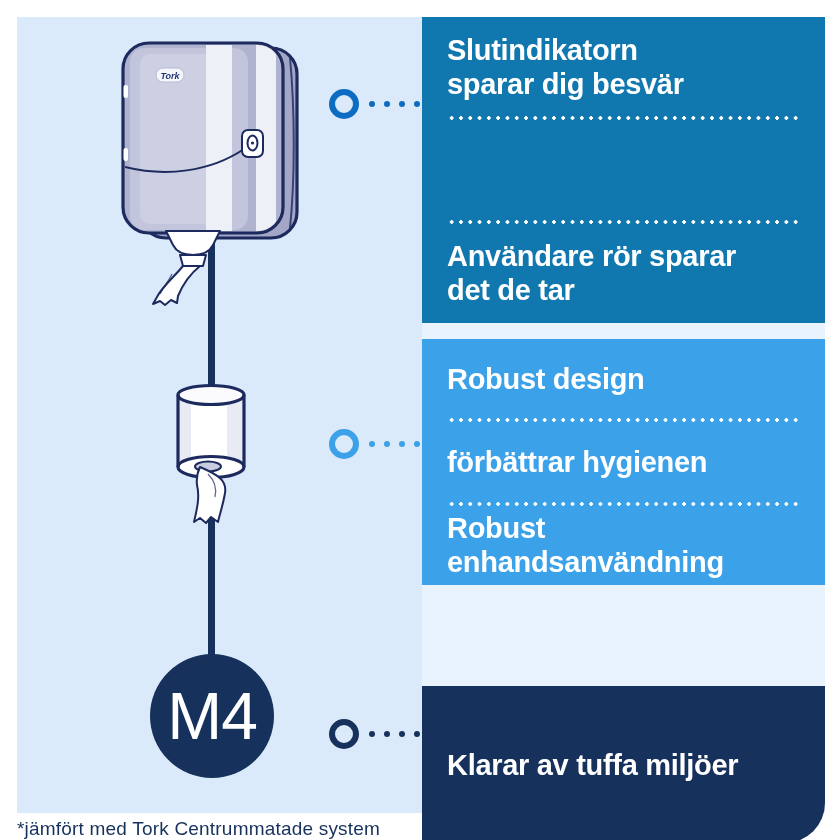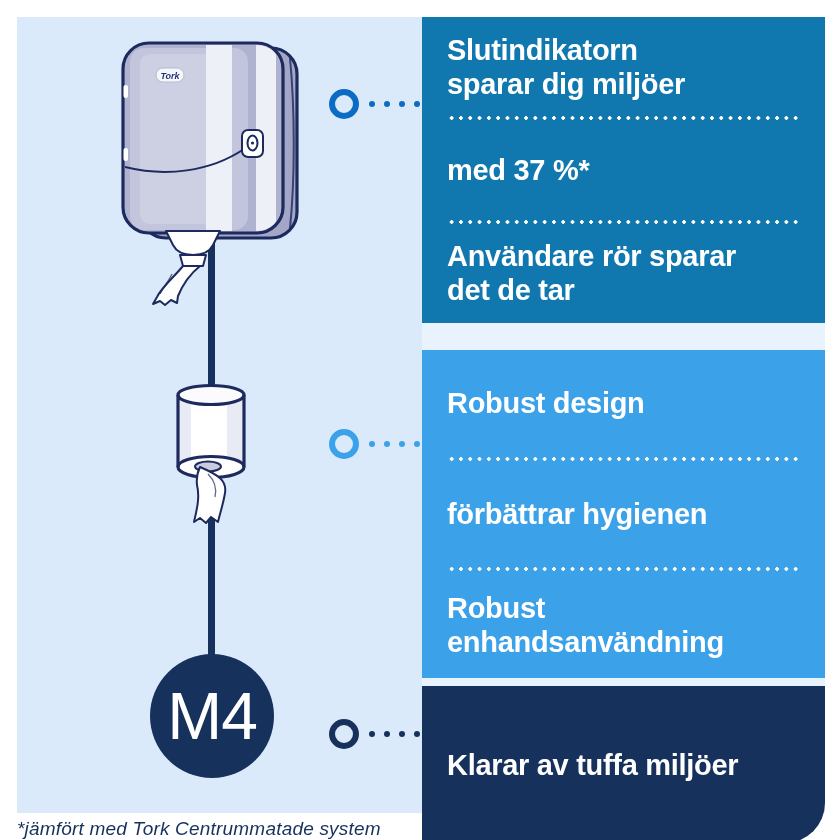--- a/index.html
+++ b/index.html
@@ -6,39 +6,39 @@
     --canvas-bg:#dbeafa; --backdrop-bg:#e9f3fd; --panel-steel-blue:#1178af;
     --panel-sky-blue:#3ba1e9; --navy:#17315d; --ring-blue:#0b6cc2; --white:#ffffff;
   }
   html,body{margin:0;padding:0;}
   body{background:#ffffff;font-family:"Liberation Sans","DejaVu Sans",sans-serif;}
   .page{position:relative;width:840px;height:840px;background:#ffffff;overflow:hidden;}
   .canvas-bg{position:absolute;left:17px;top:17px;width:808px;height:796px;background:var(--canvas-bg);}
   .backdrop{position:absolute;left:422px;top:17px;width:403px;height:796px;background:var(--backdrop-bg);}
   .panel{position:absolute;left:422px;width:403px;display:flex;flex-direction:column;color:var(--white);}
   .panel-1{top:17px;height:306px;background:var(--panel-steel-blue);}
-  .panel-2{top:350px;height:328px;background:var(--panel-sky-blue);}
+  .panel-2{top:339px;height:246px;background:var(--panel-sky-blue);}
   .panel-3{top:686px;height:157px;background:var(--navy);border-radius:0 0 40px 0;}
   .item{flex:1;display:flex;align-items:center;padding-left:25px;padding-right:4px;}
   .line{font-size:29px;font-weight:bold;line-height:34px;letter-spacing:-0.3px;white-space:nowrap;}
   .divider{height:4px;margin:0 24px 0 25px;flex:0 0 4px;
     background-image:radial-gradient(circle,var(--white) 1.7px,rgba(255,255,255,0) 2px);
     background-size:9.3px 4px;background-repeat:repeat-x;background-position:0 0;}
   .connector{position:absolute;display:flex;align-items:center;}
   .ring{width:30px;height:30px;border-radius:50%;border:6px solid;box-sizing:border-box;background:transparent;}
   .dots{display:flex;margin-left:10px;}
   .dot{width:6px;height:6px;border-radius:50%;margin-right:9px;}
   .c1 .ring{border-color:var(--ring-blue);} .c1 .dot{background:var(--ring-blue);}
   .c2 .ring{border-color:var(--panel-sky-blue);} .c2 .dot{background:var(--panel-sky-blue);}
   .c3 .ring{border-color:var(--navy);} .c3 .dot{background:var(--navy);}
   .vline{position:absolute;left:208px;top:238px;width:7px;height:422px;background:var(--navy);}
   .m4{position:absolute;left:150px;top:654px;width:124px;height:124px;border-radius:50%;
     background:var(--navy);display:flex;align-items:center;justify-content:center;
     color:var(--white);font-size:66px;font-weight:normal;letter-spacing:-1px;}
-  .footnote{position:absolute;left:17px;top:818px;font-size:19px;color:var(--navy);letter-spacing:0.2px;font-style:italic;}
+  .footnote{position:absolute;left:17px;top:818px;font-size:19px;color:var(--navy);letter-spacing:0.2px;}
   .dispenser-svg{position:absolute;left:110px;top:30px;width:200px;height:280px;}
   .roll-svg{position:absolute;left:170px;top:380px;width:85px;height:150px;}
   .s-navy{stroke:#1d2a5e;stroke-width:3.2;} .s-thin{stroke:#1d2a5e;stroke-width:2;}
 </style>
 </head>
 <body>
 
 <div class="page">
   <div class="canvas-bg"></div>
   <div class="backdrop"></div>
@@ -117,27 +117,26 @@
         <span class="dot"></span>
         <span class="dot"></span>
         <span class="dot"></span>
     </div>
   </div>
 
   <div class="panel panel-1">
     <div class="item">
       <div>
         <div class="line">Slutindikatorn</div>
-        <div class="line">sparar dig miljöer</div>
+        <div class="line">sparar dig besvär</div>
       </div>
     </div>
     <div class="divider"></div>
     <div class="item">
       <div>
-        <div class="line">med 37 %*</div>
       </div>
     </div>
     <div class="divider"></div>
     <div class="item">
       <div>
         <div class="line">Användare rör sparar</div>
         <div class="line">det de tar</div>
       </div>
     </div>
   </div>

